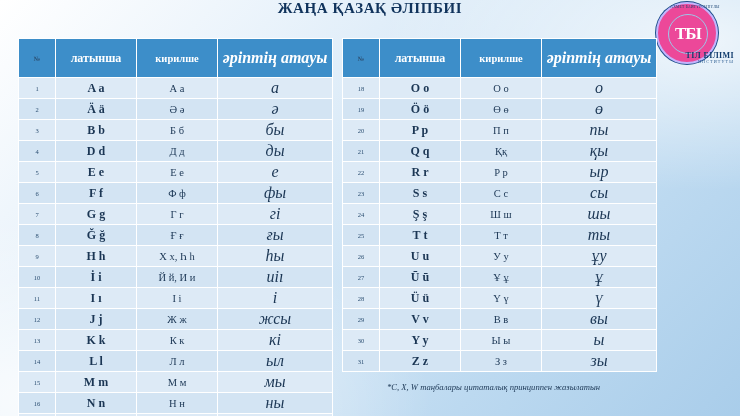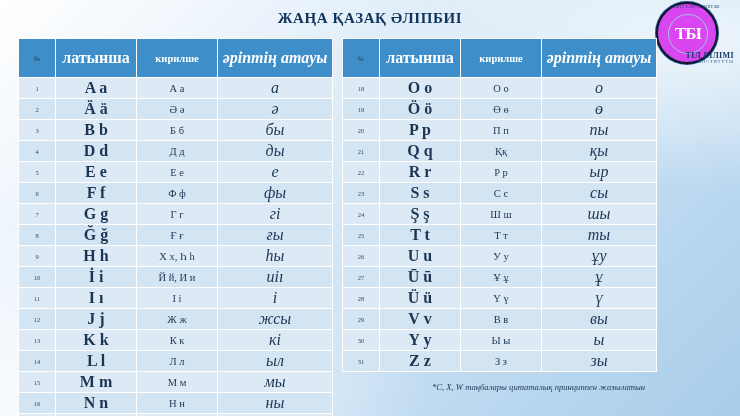--- a/index.html
+++ b/index.html
@@ -18,43 +18,43 @@
     position: absolute;
     left: 0; top: 0;
     width: 740px; height: 416px;
     background:
       radial-gradient(ellipse 620px 300px at 8% 96%, rgba(255,255,255,0.85) 0%, rgba(255,255,255,0.0) 60%),
       radial-gradient(ellipse 520px 240px at 95% 10%, rgba(255,255,255,0.7) 0%, rgba(255,255,255,0.0) 62%);
     pointer-events: none;
   }
   .title {
     position: absolute;
-    top: 10px;
+    top: 0;
     left: 0;
     width: 740px;
     text-align: center;
     font-size: 15px;
     font-weight: bold;
     letter-spacing: 0.6px;
     color: #10335c;
   }
   .logo {
     position: absolute;
     right: 6px;
     top: 2px;
     width: 86px;
     height: 62px;
   }
   .logo-circle {
     position: absolute;
     left: 8px; top: 0;
     width: 58px; height: 58px;
     border-radius: 50%;
-    background: #d946ef;
-    border: 2px solid #0f172a;
+    background: #ec4899;
+    border: 2px solid #c4b5fd;
     box-shadow: 0 0 0 1px #1b4f8a;
   }
   .logo-inner {
     position: absolute;
     left: 10px; top: 10px;
     width: 38px; height: 38px;
     border-radius: 50%;
     border: 1px solid #9dc6e8;
     color: #ffffff;
     font-size: 17px;
@@ -120,30 +120,30 @@
     height: 17.6px;
     text-align: center;
     vertical-align: middle;
     background: #ddeaf6;
     color: #1b3654;
   }
   tbody tr:nth-child(even) td {
     background: #d3e4f3;
   }
   .c-num { width: 34px; font-size: 6.5px; color: #2c4f72; }
-  .c-lat { width: 78px; font-size: 16px; font-weight: bold; font-family: "Liberation Serif", serif; }
+  .c-lat { width: 78px; font-size: 12px; font-weight: bold; font-family: "Liberation Serif", serif; }
   .c-cyr { width: 78px; font-size: 10.5px; margin-left: 15px; }
   .c-name { width: 112px; font-size: 16px; font-style: italic; }
   .note {
     margin-top: 9px;
     font-size: 8.6px;
     font-style: italic;
     color: #1b3654;
     line-height: 1.55;
-    text-align: right;
+    text-align: center;
     padding-right: 6px;
   }
   .note .l1 { display: block; }
   .right-wrap {
     display: flex;
     flex-direction: column;
     width: 309px;
   }
 </style>
 </head>

